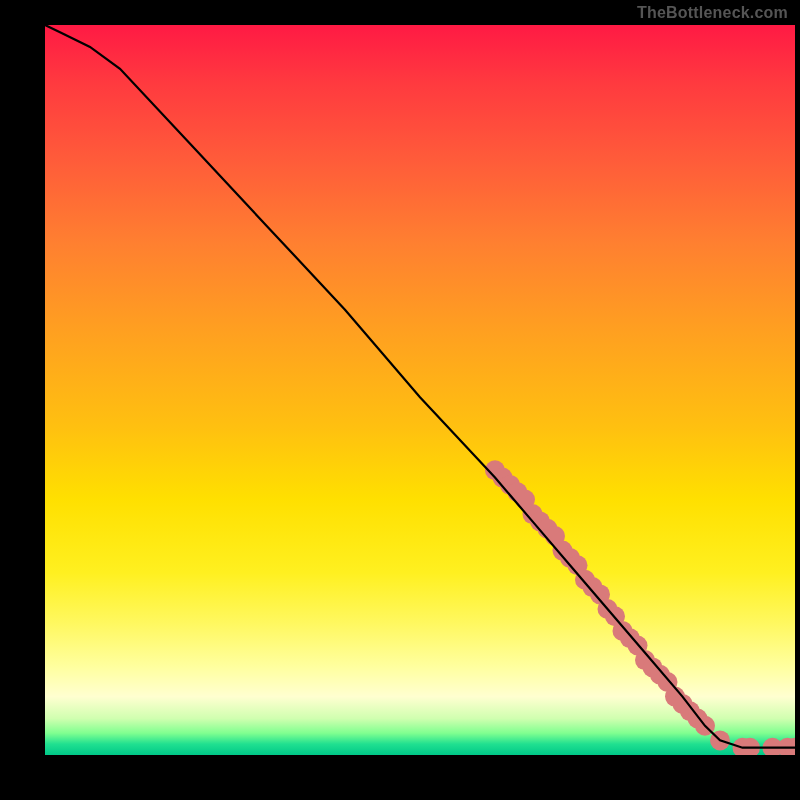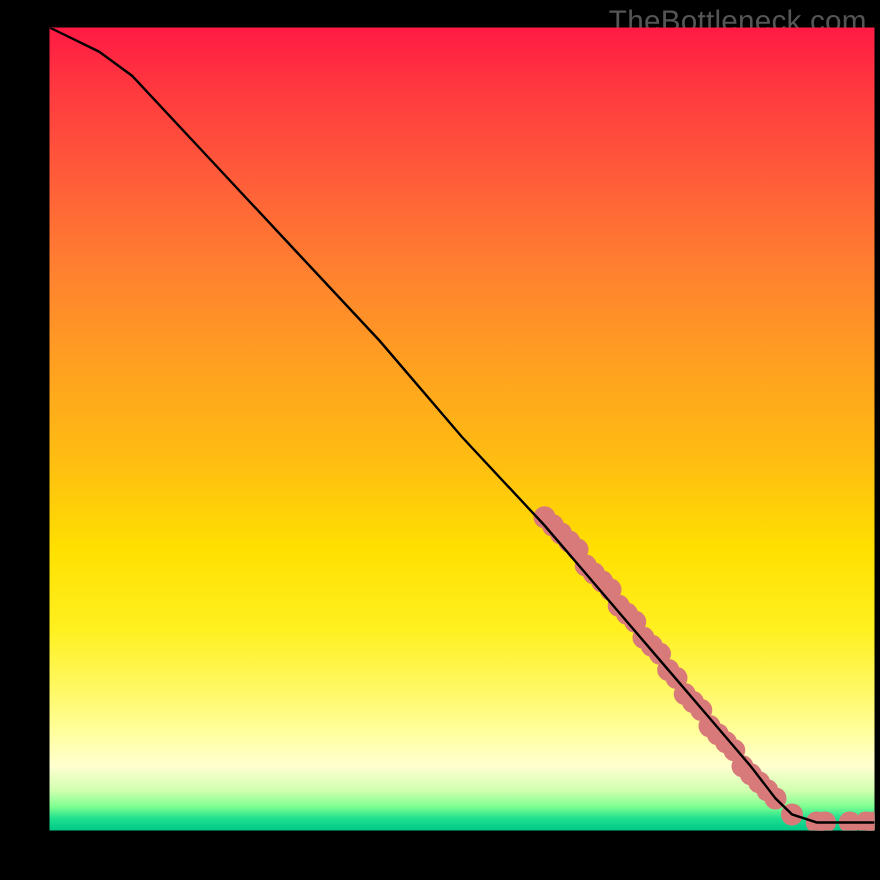--- a/index.html
+++ b/index.html
@@ -9,22 +9,22 @@
     width: 800px;
     height: 800px;
     position: relative;
     font-family: Arial, sans-serif;
   }
   .watermark {
     position: absolute;
     top: 4px;
     right: 12px;
     color: #555;
-    font-size: 27px;
-    font-weight: normal;
+    font-size: 16px;
+    font-weight: bold;
     letter-spacing: 0.2px;
   }
   .plot-area {
     position: absolute;
     left: 45px;
     top: 25px;
     width: 750px;
     height: 730px;
     background: linear-gradient(to bottom,
       #ff1a44 0%,

